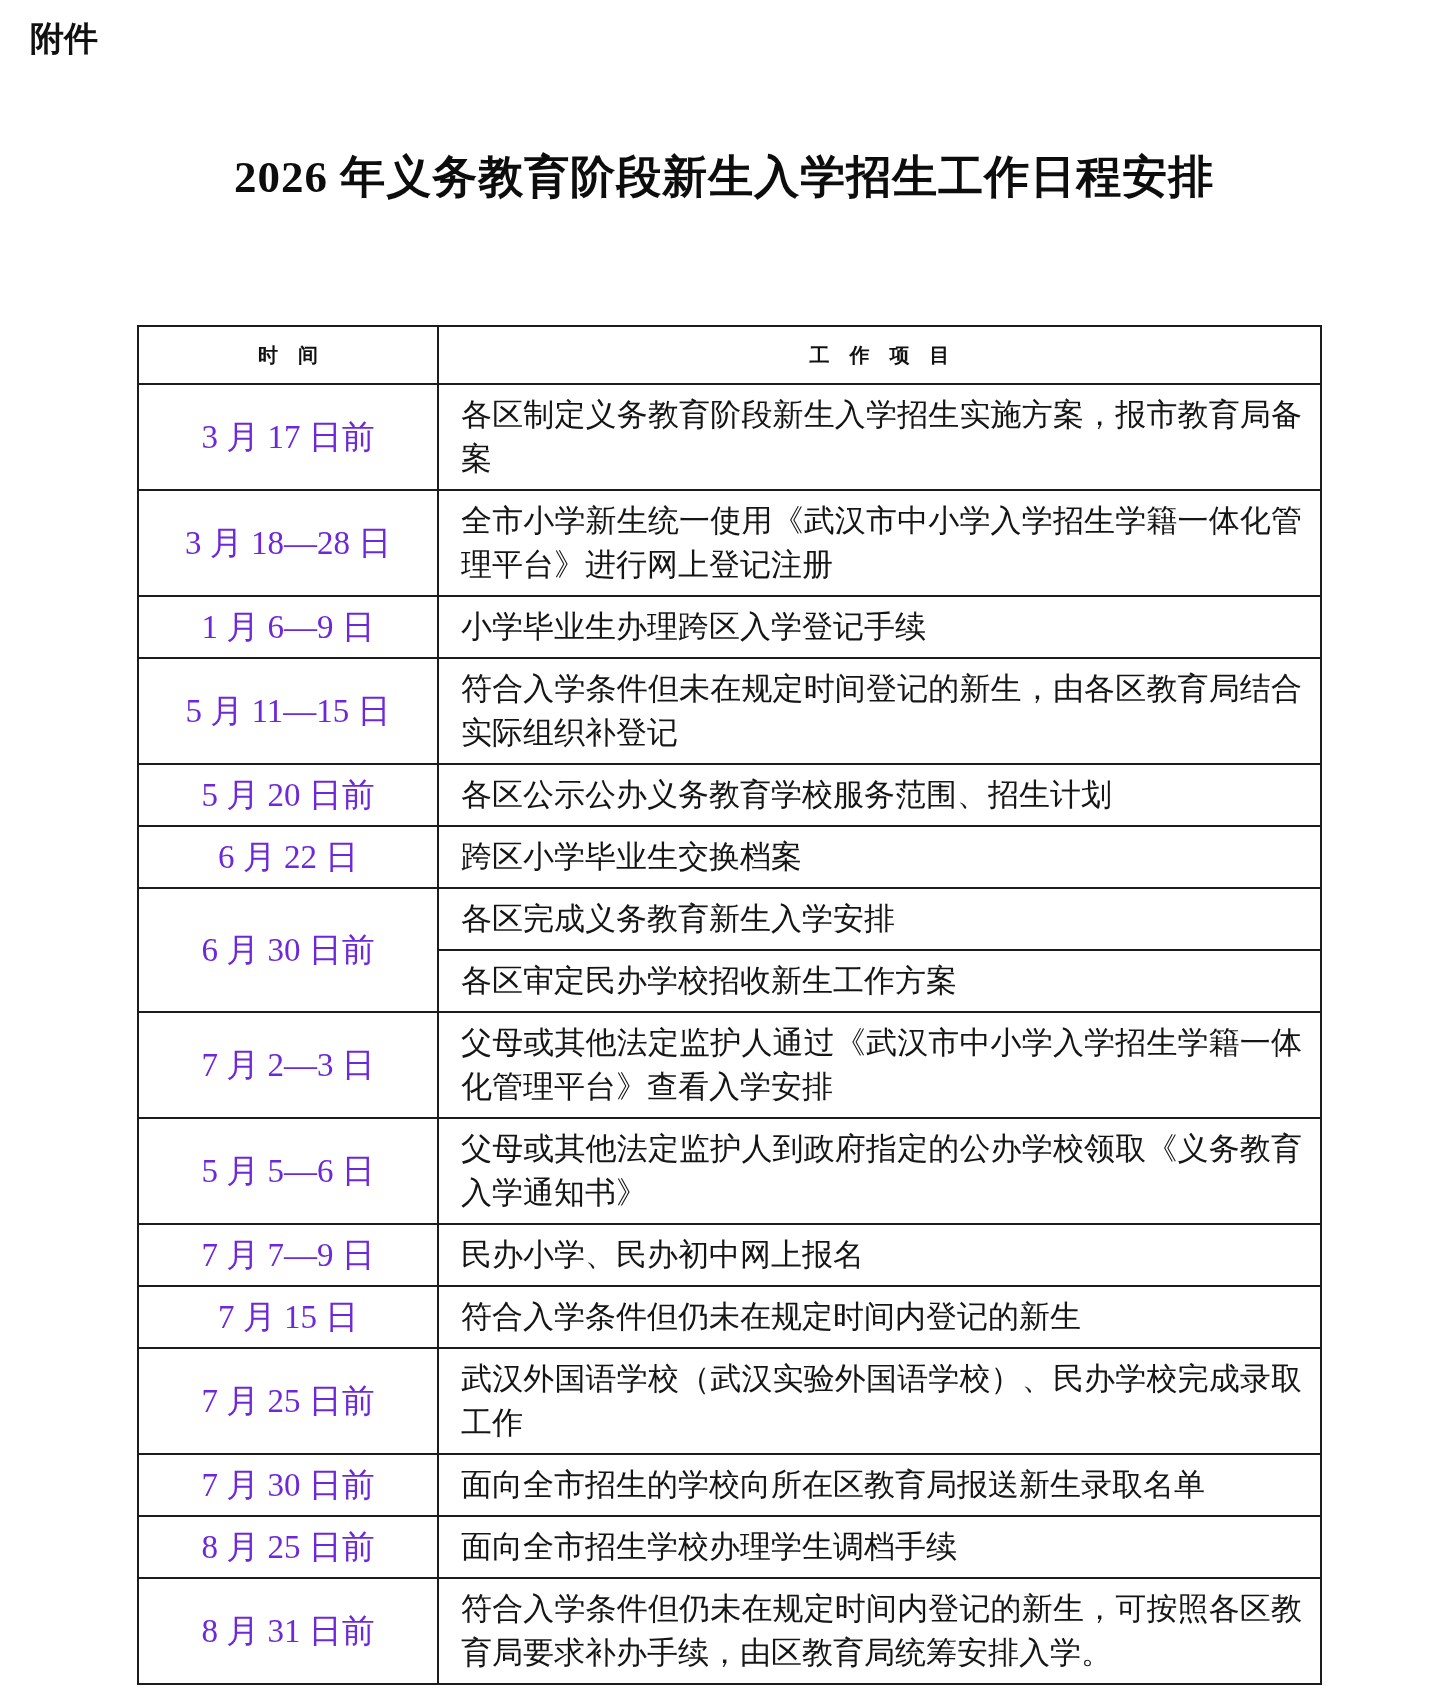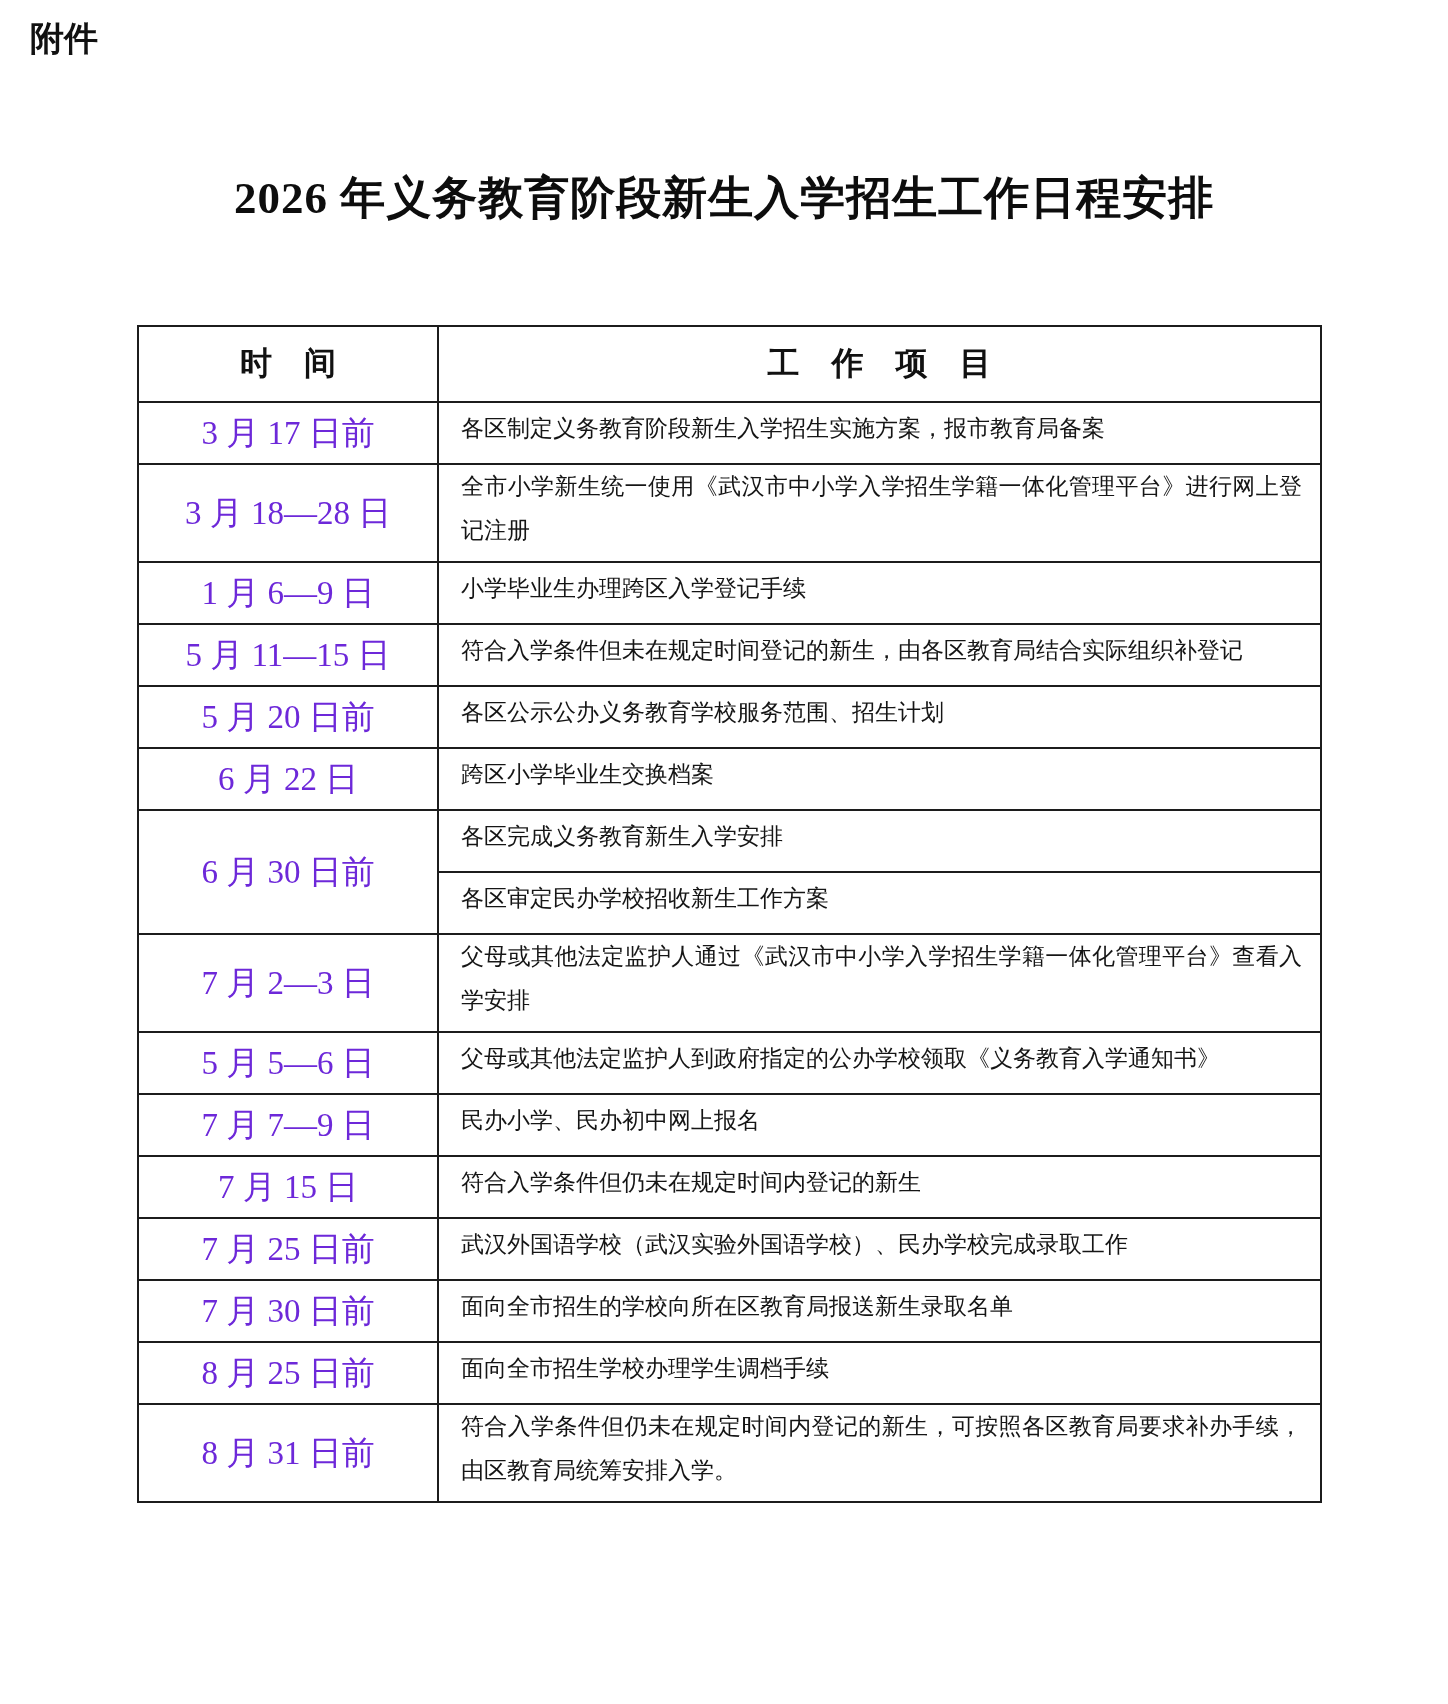--- a/index.html
+++ b/index.html
@@ -17,21 +17,21 @@
     left: 30px;
     top: 16px;
     font-family: "Liberation Sans", "DejaVu Sans", sans-serif;
     font-weight: bold;
     font-size: 34px;
     color: #111111;
   }
   .doc-title {
     position: absolute;
     left: 0;
-    top: 168px;
+    top: 147px;
     width: 100%;
     text-align: center;
     font-family: "Liberation Serif", "DejaVu Serif", serif;
     font-weight: bold;
     font-size: 45px;
     letter-spacing: 1px;
     color: #0d0d0d;
     white-space: nowrap;
   }
   table.schedule {
@@ -42,44 +42,44 @@
     border-collapse: collapse;
     table-layout: fixed;
   }
   table.schedule th,
   table.schedule td {
     border: 2px solid #1c1c1c;
   }
   col.c-time { width: 300px; }
   col.c-task { width: 883px; }
   th.head {
-    height: 76px;
+    height: 58px;
     font-family: "Liberation Sans", "DejaVu Sans", sans-serif;
     font-weight: bold;
-    font-size: 32px;
+    font-size: 20px;
     text-align: center;
     vertical-align: middle;
     color: #111111;
   }
   td.time {
     height: 62px;
     text-align: center;
     vertical-align: middle;
     font-size: 33px;
     color: #6d28d9;
     padding: 4px 6px;
     white-space: nowrap;
   }
   td.task {
     height: 62px;
     vertical-align: middle;
-    font-size: 23px;
+    font-size: 31px;
     line-height: 44px;
     color: #151515;
-    padding: 0 18px 8px 22px;
+    padding: 8px 18px 8px 22px;
     text-align: justify;
   }
 </style>
 </head>
 <body>
 
 <div class="attachment-label">附件</div>
 
 <h1 class="doc-title">2026 年义务教育阶段新生入学招生工作日程安排</h1>
 

